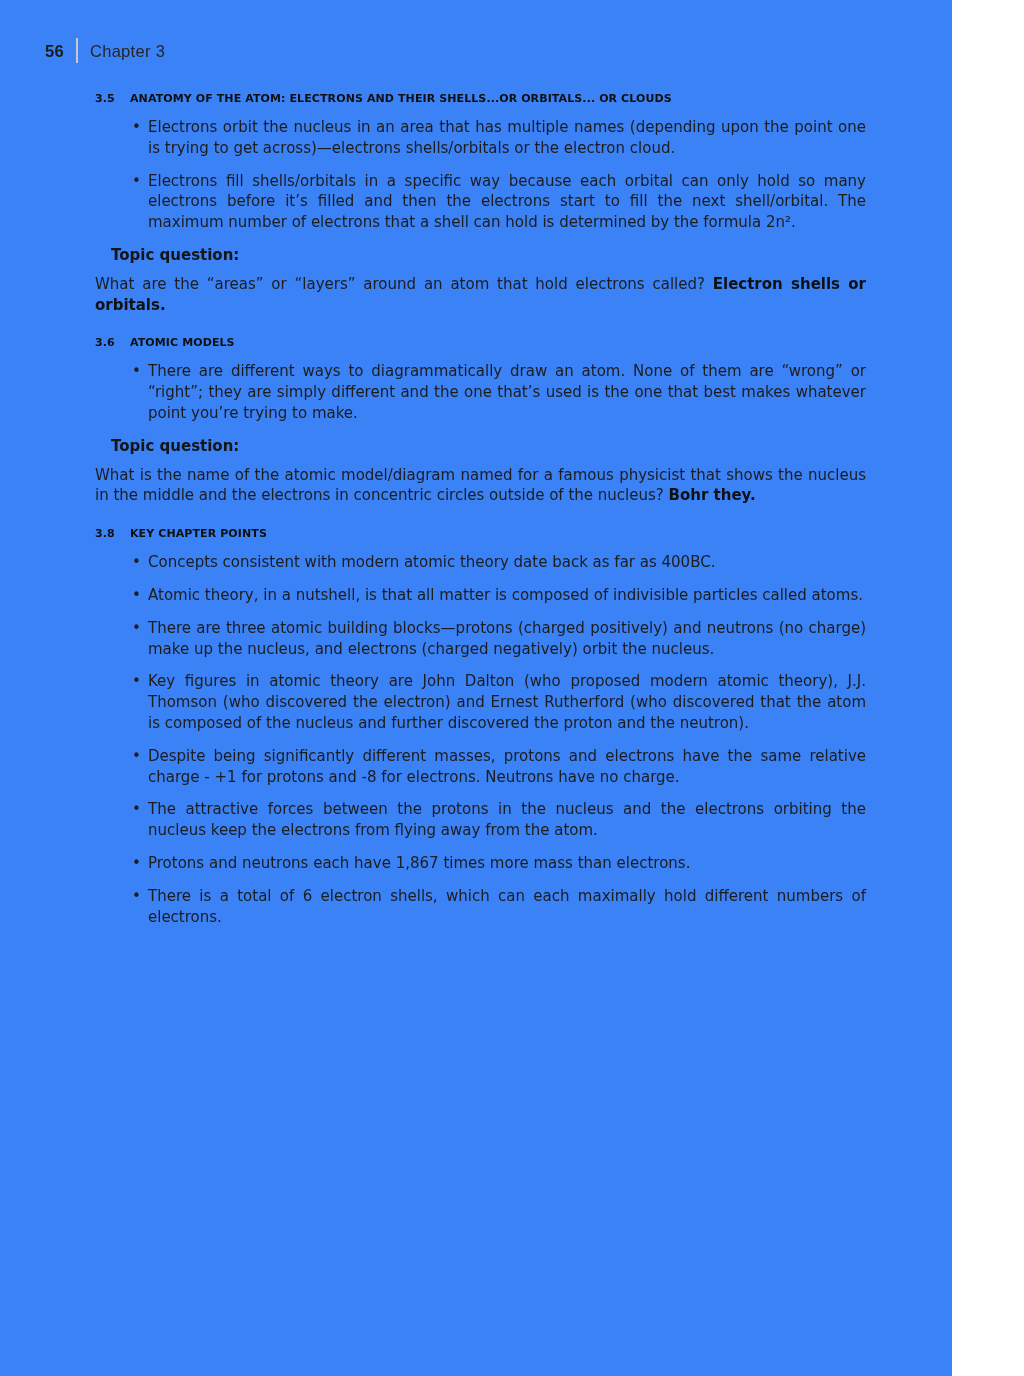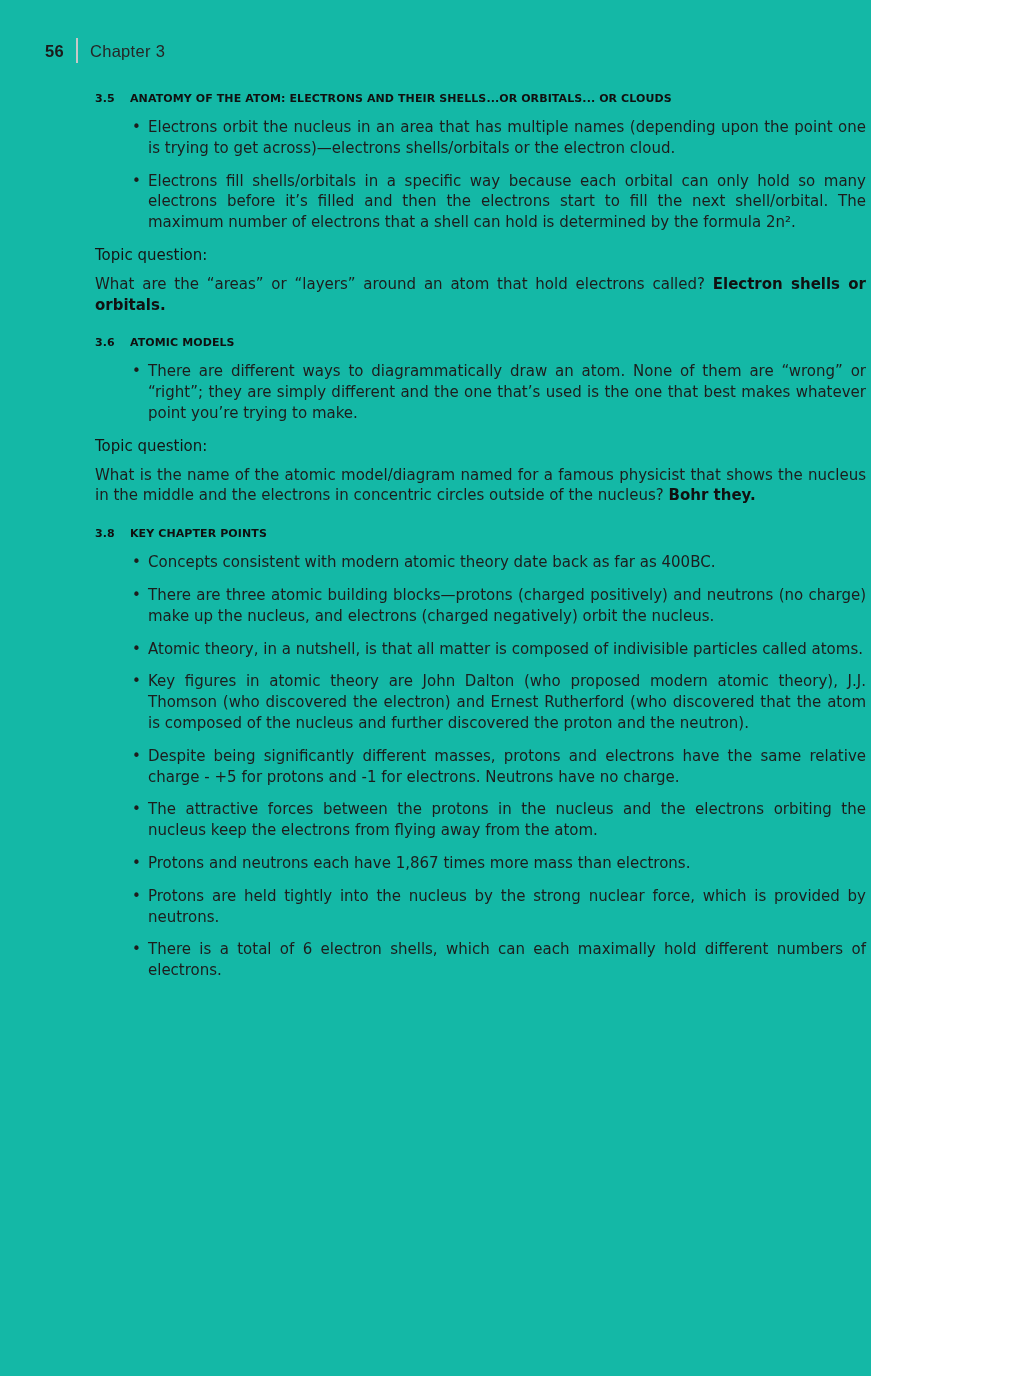--- a/index.html
+++ b/index.html
@@ -1,21 +1,21 @@
 <!DOCTYPE html>
 <html><head>
 <meta charset="utf-8">
 <style>
   * { box-sizing: border-box; }
   html, body { margin: 0; padding: 0; background: #ffffff; }
   .page {
     position: relative;
-    width: 871px;
+    width: 952px;
     height: 1376px;
-    background: #14b8a6;
+    background: #3b82f6;
     overflow: hidden;
     font-family: "DejaVu Sans", sans-serif;
   }
   .page-header {
     position: absolute;
     left: 45px;
     top: 38px;
     display: flex;
     align-items: center;
     font-family: "Liberation Sans", sans-serif;
@@ -75,23 +75,23 @@
     margin: 0 0 12px;
   }
   ul.bullet-list li::before {
     content: "\2022";
     position: absolute;
     left: -16px;
     top: 0;
     color: #1d1d1d;
   }
   p.topic-label {
-    font-weight: 400;
+    font-weight: 700;
     color: #151515;
-    margin: 0 0 8px;
+    margin: 0 16px 8px;
   }
   p.question {
     text-align: justify;
     margin: 0 0 16px;
   }
   p.question strong { font-weight: 700; color: #111111; }
 </style>
 </head>
 <body>
 
@@ -125,24 +125,23 @@
     </ul>
     <p class="topic-label">Topic question:</p>
     <p class="question"><span>What is the name of the atomic model/diagram named for a famous physicist that shows the nucleus in the middle and the electrons in concentric circles outside of the nucleus? </span><strong>Bohr they.</strong></p>
 
     <h2 class="section-heading">
       <span class="section-num">3.8</span>
       <span class="section-title">KEY CHAPTER POINTS</span>
     </h2>
     <ul class="bullet-list">
       <li>Concepts consistent with modern atomic theory date back as far as 400BC.</li>
+      <li>Atomic theory, in a nutshell, is that all matter is composed of indivisible particles called atoms.</li>
       <li>There are three atomic building blocks—protons (charged positively) and neutrons (no charge) make up the nucleus, and electrons (charged negatively) orbit the nucleus.</li>
-      <li>Atomic theory, in a nutshell, is that all matter is composed of indivisible particles called atoms.</li>
       <li>Key figures in atomic theory are John Dalton (who proposed modern atomic theory), J.J. Thomson (who discovered the electron) and Ernest Rutherford (who discovered that the atom is composed of the nucleus and further discovered the proton and the neutron).</li>
-      <li>Despite being significantly different masses, protons and electrons have the same relative charge - +5 for protons and -1 for electrons. Neutrons have no charge.</li>
+      <li>Despite being significantly different masses, protons and electrons have the same relative charge - +1 for protons and -8 for electrons. Neutrons have no charge.</li>
       <li>The attractive forces between the protons in the nucleus and the electrons orbiting the nucleus keep the electrons from flying away from the atom.</li>
       <li>Protons and neutrons each have 1,867 times more mass than electrons.</li>
-      <li>Protons are held tightly into the nucleus by the strong nuclear force, which is provided by neutrons.</li>
       <li>There is a total of 6 electron shells, which can each maximally hold different numbers of electrons.</li>
     </ul>
 
   </main>
 </div>
 
 </body></html>

